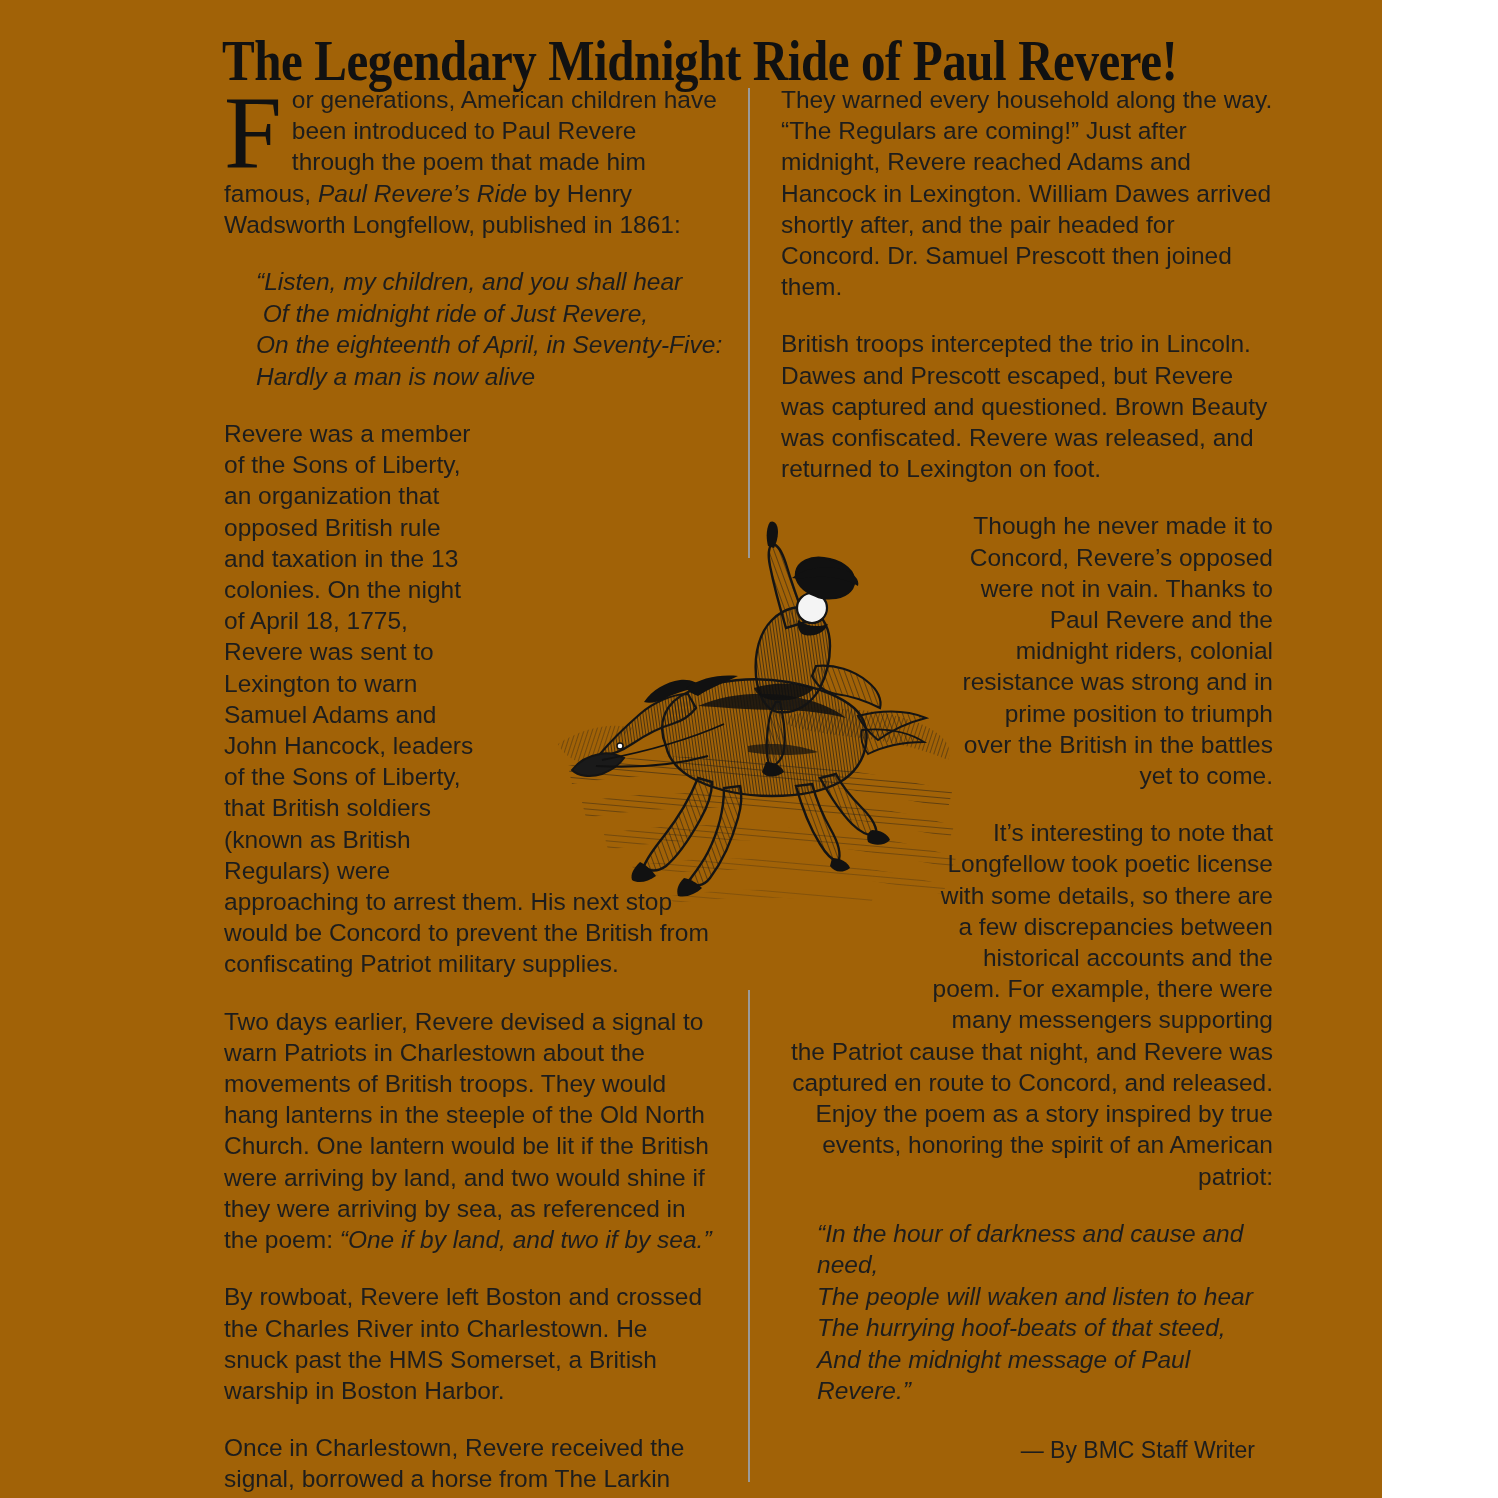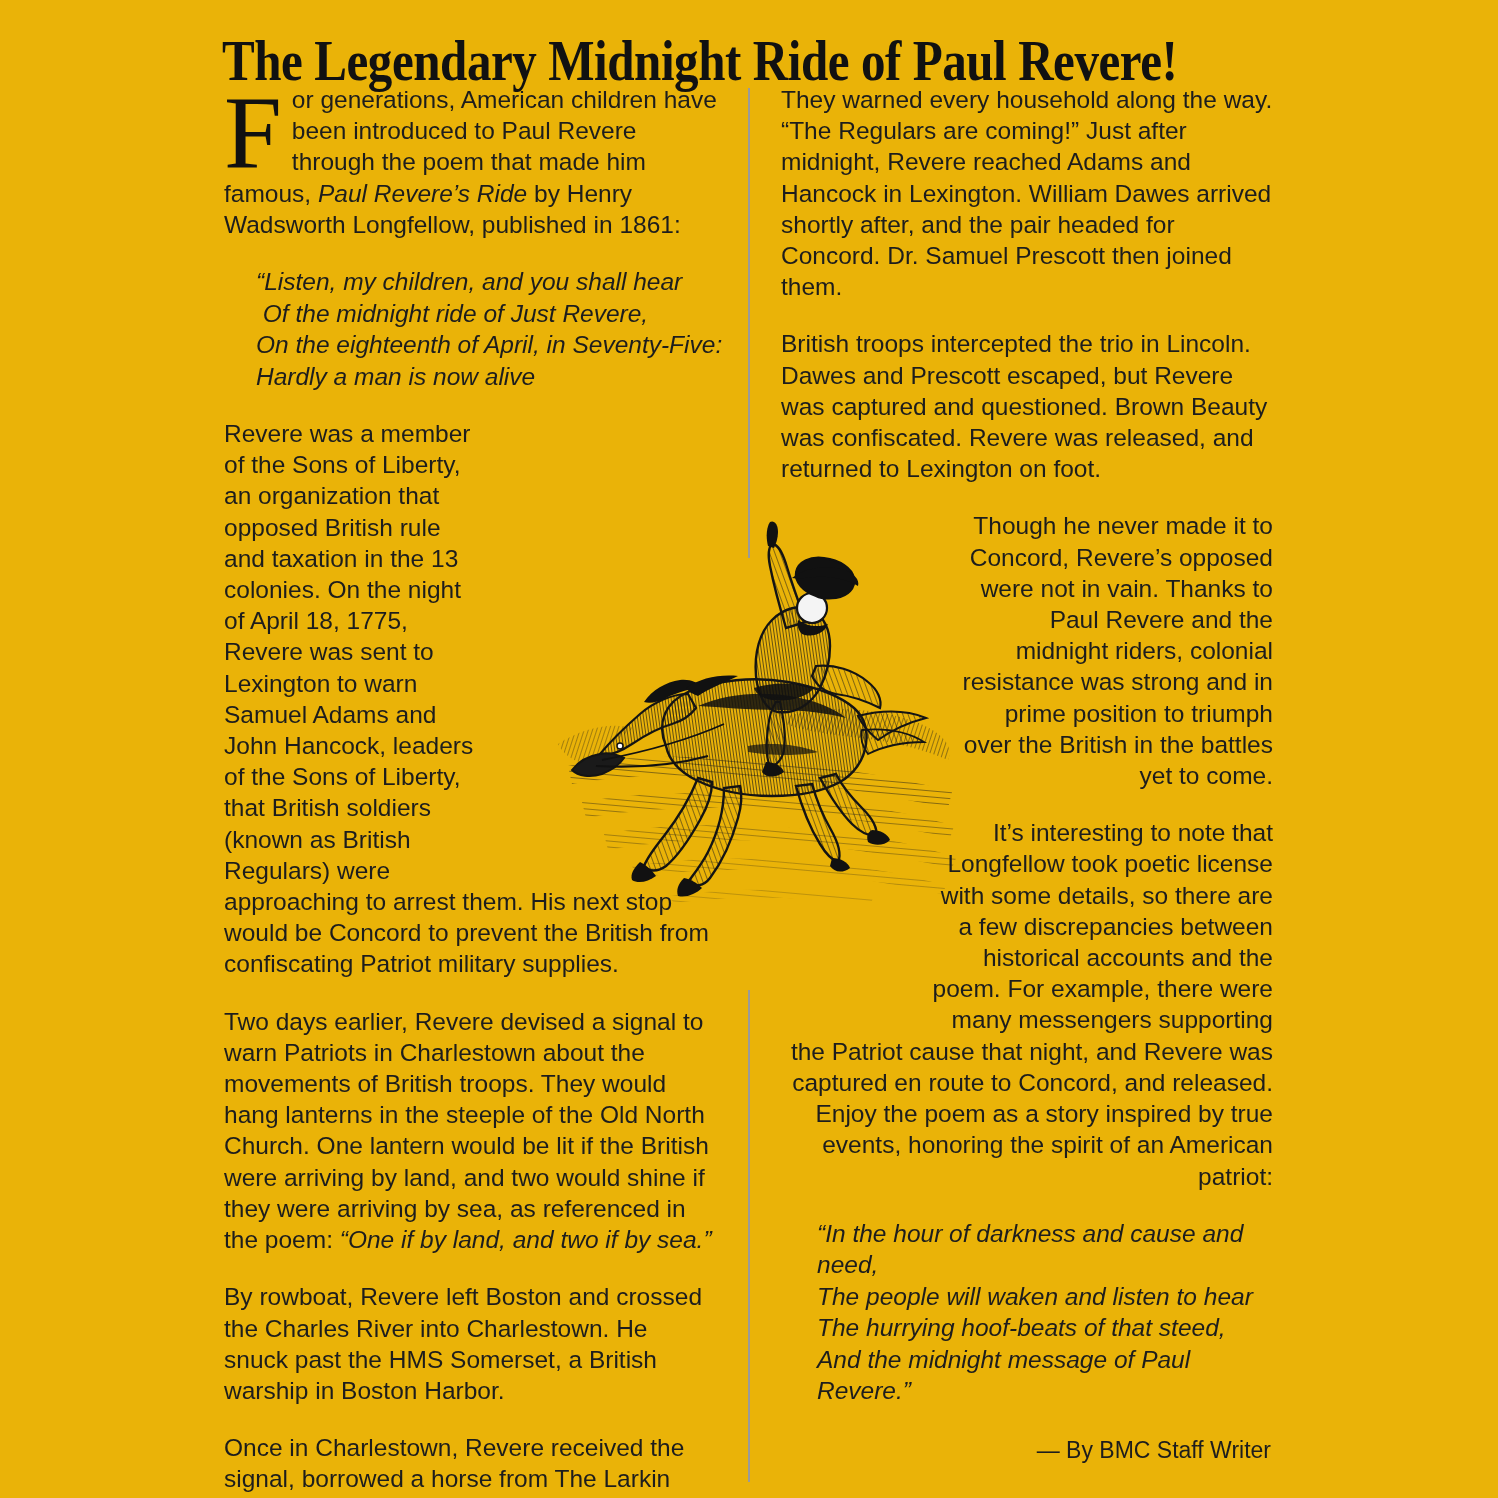--- a/index.html
+++ b/index.html
@@ -2,23 +2,23 @@
 <html><head>
 <meta charset="utf-8">
 <style>
   html, body {
     margin: 0;
     padding: 0;
     background: #ffffff;
   }
   .page {
     position: relative;
-    width: 1498px;
+    width: 1382px;
     height: 1498px;
-    background: #eab308;
+    background: #a16207;
     font-family: "Liberation Sans", sans-serif;
     color: #1a1a1a;
     overflow: hidden;
     box-sizing: border-box;
   }
 
   
   .title {
     position: absolute;
     left: 222px;
@@ -102,21 +102,21 @@
   }
   .wrapbox-r2 {
     float: left;
     width: 150px;
     height: 196px;
   }
 
   .byline {
     text-align: right;
     font-size: 23px;
-    margin: 18px 0 0 0;
+    margin: 18px 16px 0 0;
     padding-right: 2px;
   }
 
   
   .illo {
     position: absolute;
     left: 548px;
     top: 516px;
     width: 420px;
     height: 420px;

